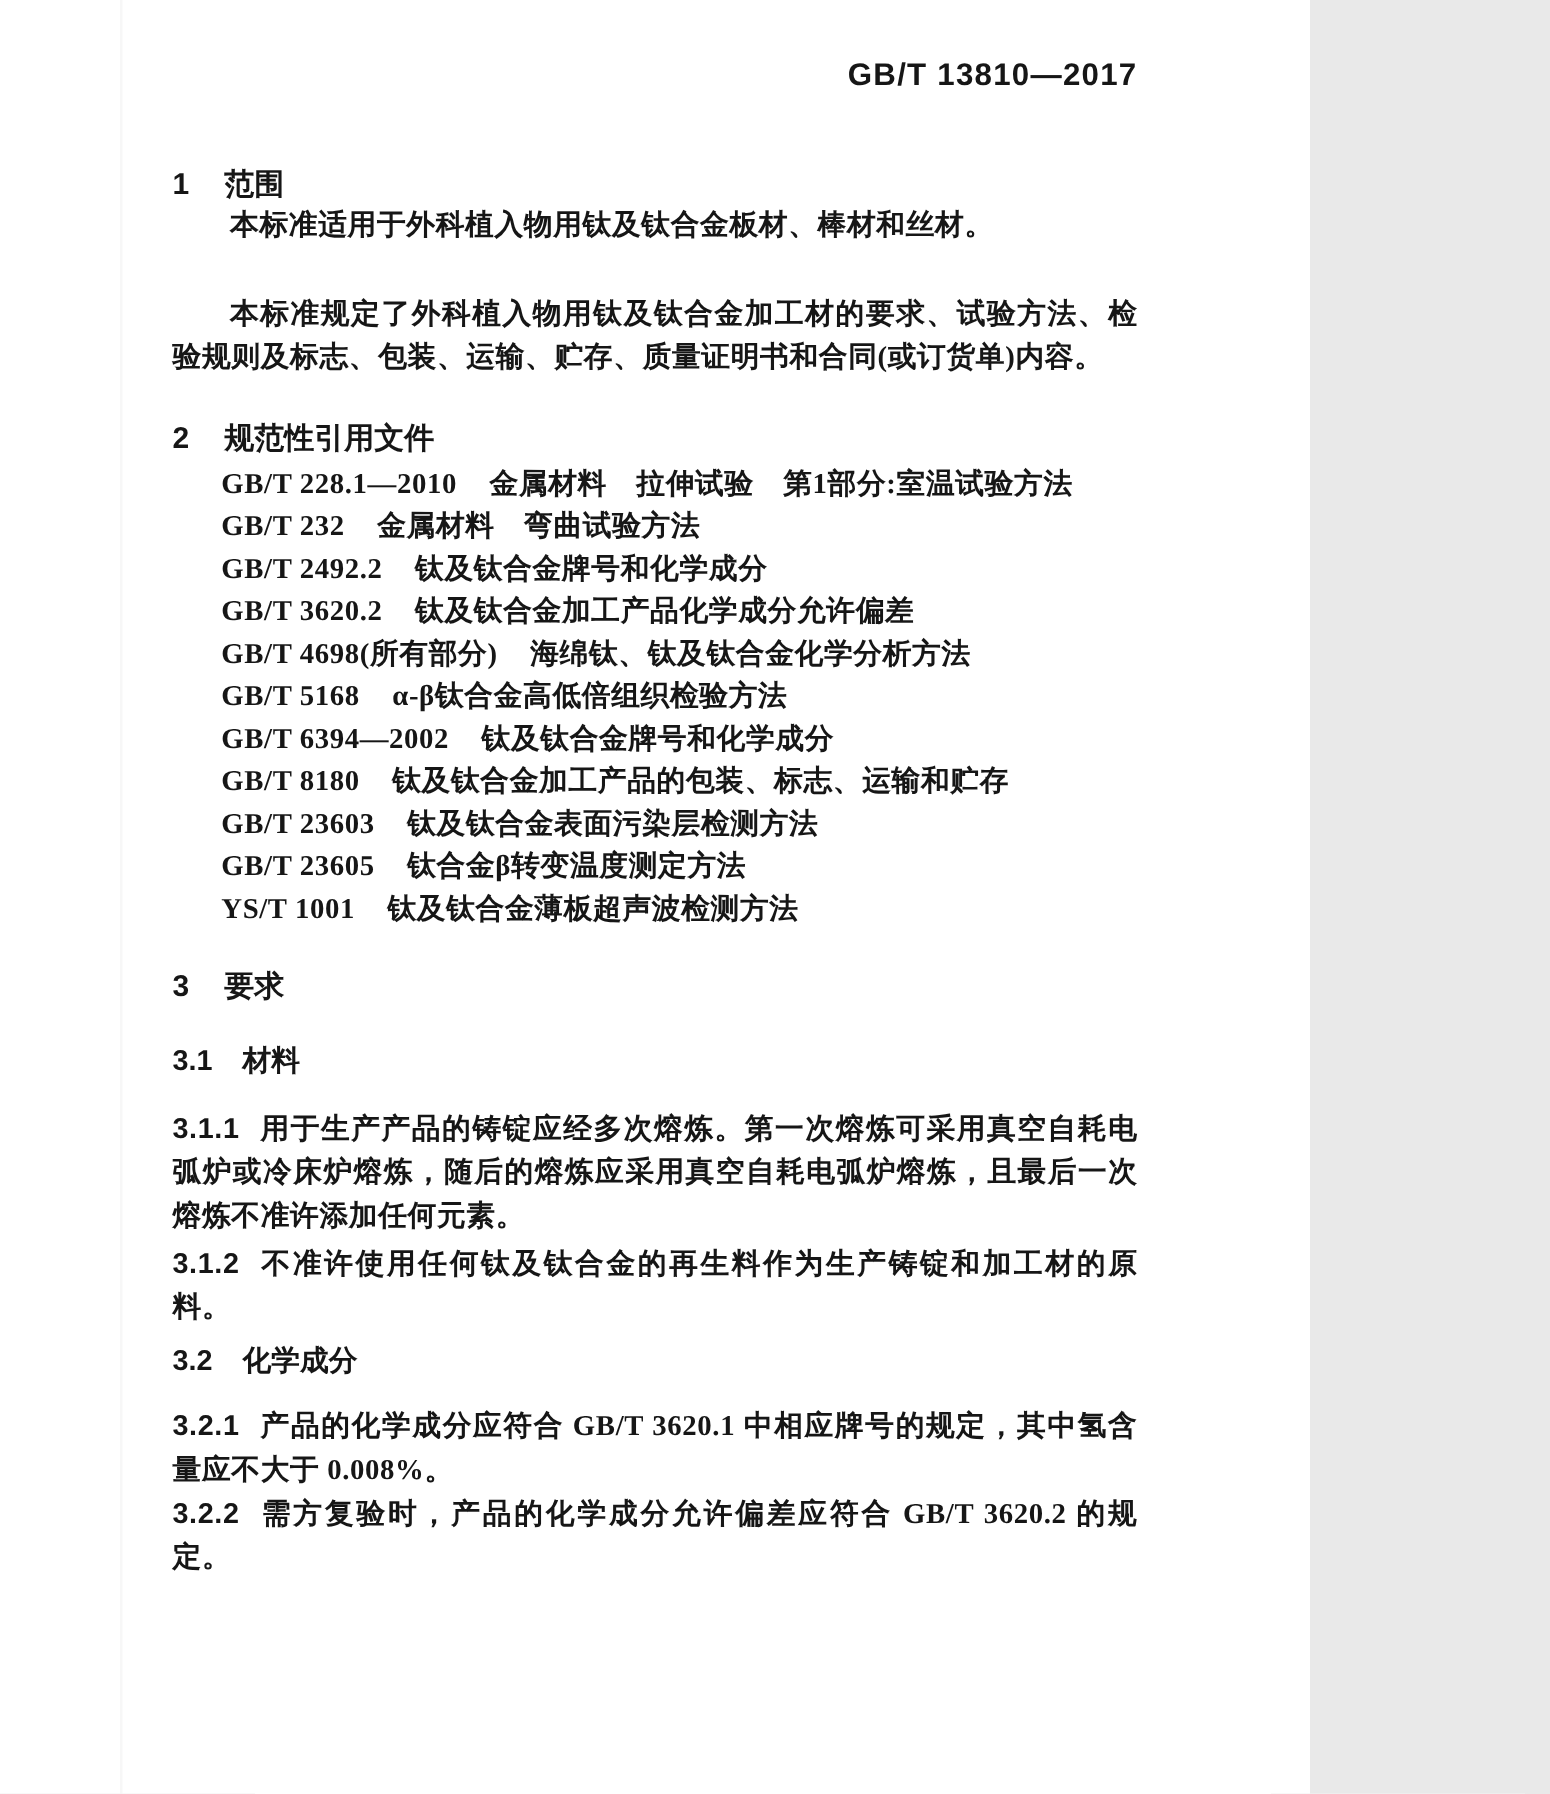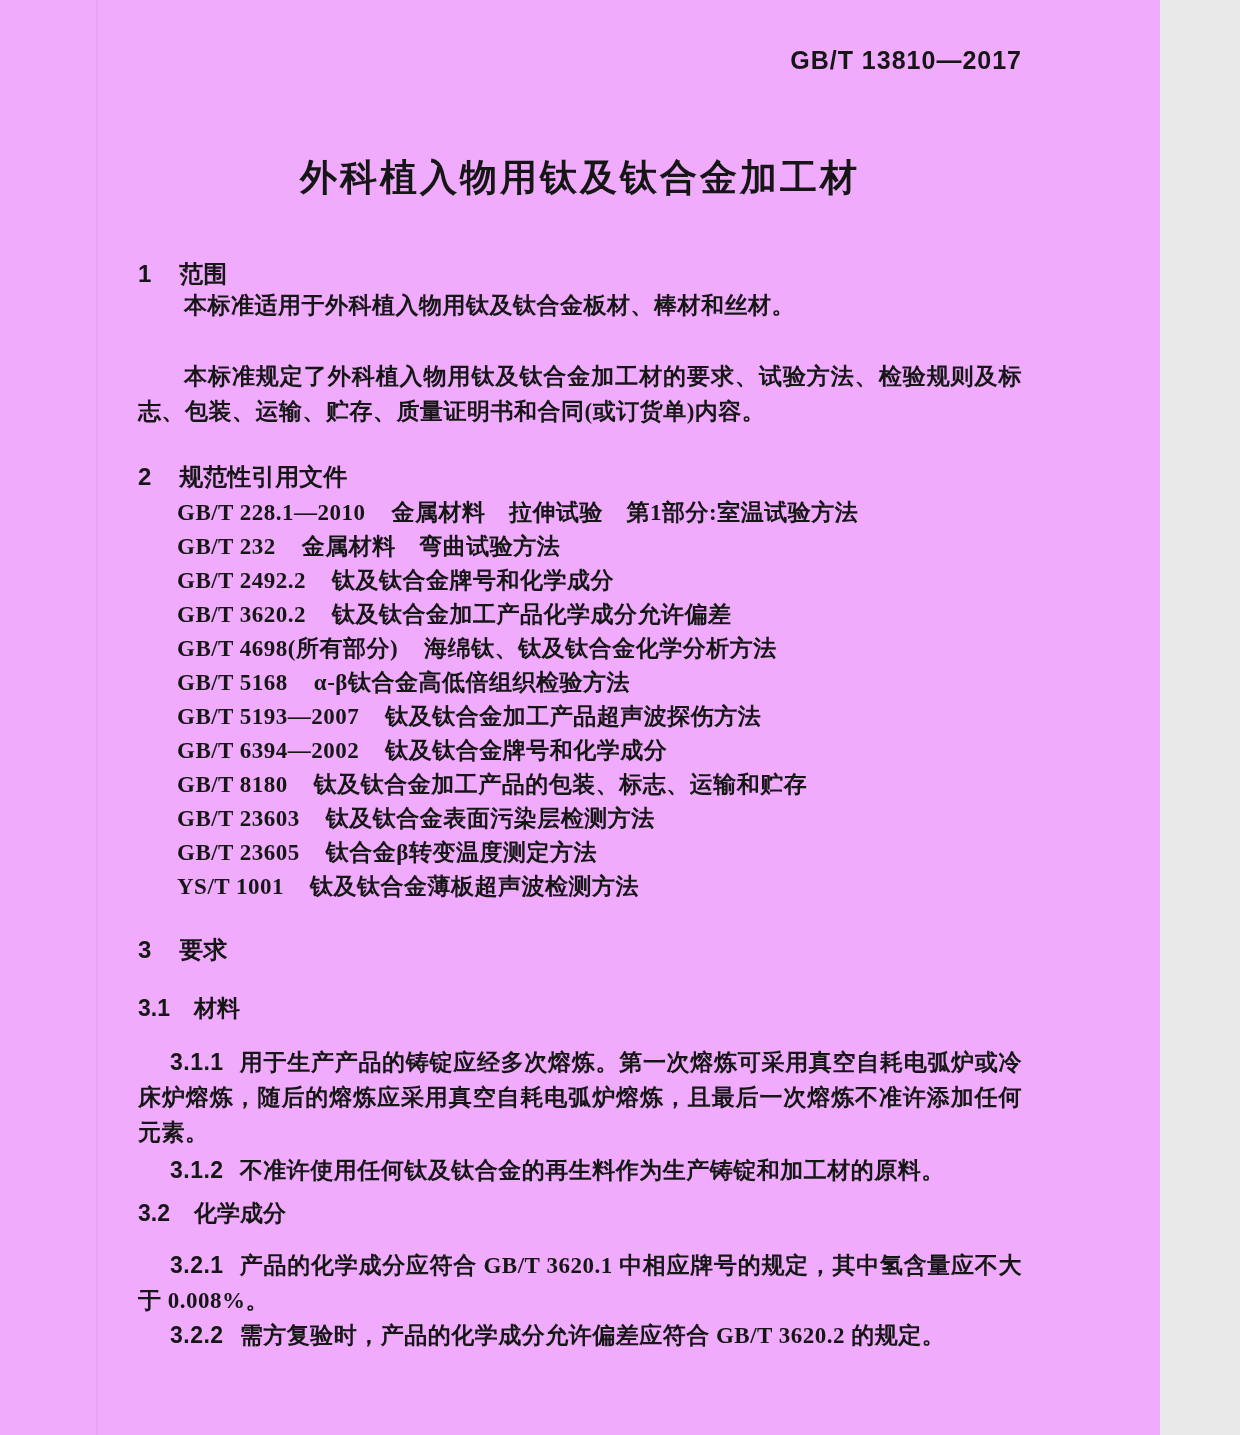--- a/index.html
+++ b/index.html
@@ -3,22 +3,22 @@
 <meta charset="utf-8">
 <style>
   html, body { margin: 0; padding: 0; }
   body {
     width: 1240px; height: 1435px;
     background: #e9e9e9;
     font-family: "Liberation Serif", "DejaVu Serif", serif;
   }
   .page {
     position: relative;
-    width: 1160px; height: 1435px;
-    background: #f0abfc;
+    width: 1048px; height: 1435px;
+    background: #ffffff;
     color: #161616;
     overflow: hidden;
     box-sizing: border-box;
   }
   .content {
     padding: 0 138px 0 138px;
   }
   
   .std-number {
     display: block;
@@ -96,60 +96,57 @@
     line-height: 35px;
     font-weight: 600;
     letter-spacing: 0.5px;
     text-align: justify;
     text-indent: 0;
   }
   .clause .clause-num {
     font-family: "Liberation Sans", "DejaVu Sans", sans-serif;
     font-weight: 700;
     margin-right: 16px;
-    margin-left: 32px;
   }
   .mt-c311 { margin-top: 23px; }
   .mt-c312 { margin-top: 3px; }
   .mt-c321 { margin-top: 21px; }
   
   .scan-edge-left {
     position: absolute; left: 96px; top: 0; width: 2px; height: 100%;
     background: rgba(0,0,0,0.03);
   }
 </style>
 </head>
 <body>
 
 <div class="page">
   <div class="scan-edge-left"></div>
   <div class="content">
 
     <span class="std-number">GB/T 13810—2017</span>
 
-    <h1 class="doc-title">外科植入物用钛及钛合金加工材</h1>
 
     <h2 class="sec-heading mt-s1">
       <span class="sec-num">1</span><span>范围</span>
     </h2>
     <p class="para">本标准适用于外科植入物用钛及钛合金板材、棒材和丝材。</p>
     <p class="para mt-p1">本标准规定了外科植入物用钛及钛合金加工材的要求、试验方法、检验规则及标志、包装、运输、贮存、质量证明书和合同(或订货单)内容。</p>
 
     <h2 class="sec-heading mt-s2">
       <span class="sec-num">2</span><span>规范性引用文件</span>
     </h2>
 
     <ul class="ref-list">
       <li class="ref-item"><span class="ref-code">GB/T 228.1—2010</span><span class="ref-title">金属材料　拉伸试验　第1部分:室温试验方法</span></li>
       <li class="ref-item"><span class="ref-code">GB/T 232</span><span class="ref-title">金属材料　弯曲试验方法</span></li>
       <li class="ref-item"><span class="ref-code">GB/T 2492.2</span><span class="ref-title">钛及钛合金牌号和化学成分</span></li>
       <li class="ref-item"><span class="ref-code">GB/T 3620.2</span><span class="ref-title">钛及钛合金加工产品化学成分允许偏差</span></li>
       <li class="ref-item"><span class="ref-code">GB/T 4698(所有部分)</span><span class="ref-title">海绵钛、钛及钛合金化学分析方法</span></li>
       <li class="ref-item"><span class="ref-code">GB/T 5168</span><span class="ref-title">α-β钛合金高低倍组织检验方法</span></li>
-      <li class="ref-item"><span class="ref-code">GB/T 5193—2007</span><span class="ref-title">钛及钛合金加工产品超声波探伤方法</span></li>
       <li class="ref-item"><span class="ref-code">GB/T 6394—2002</span><span class="ref-title">钛及钛合金牌号和化学成分</span></li>
       <li class="ref-item"><span class="ref-code">GB/T 8180</span><span class="ref-title">钛及钛合金加工产品的包装、标志、运输和贮存</span></li>
       <li class="ref-item"><span class="ref-code">GB/T 23603</span><span class="ref-title">钛及钛合金表面污染层检测方法</span></li>
       <li class="ref-item"><span class="ref-code">GB/T 23605</span><span class="ref-title">钛合金β转变温度测定方法</span></li>
       <li class="ref-item"><span class="ref-code">YS/T 1001</span><span class="ref-title">钛及钛合金薄板超声波检测方法</span></li>
     </ul>
 
     <h2 class="sec-heading mt-s3">
       <span class="sec-num">3</span><span>要求</span>
     </h2>

